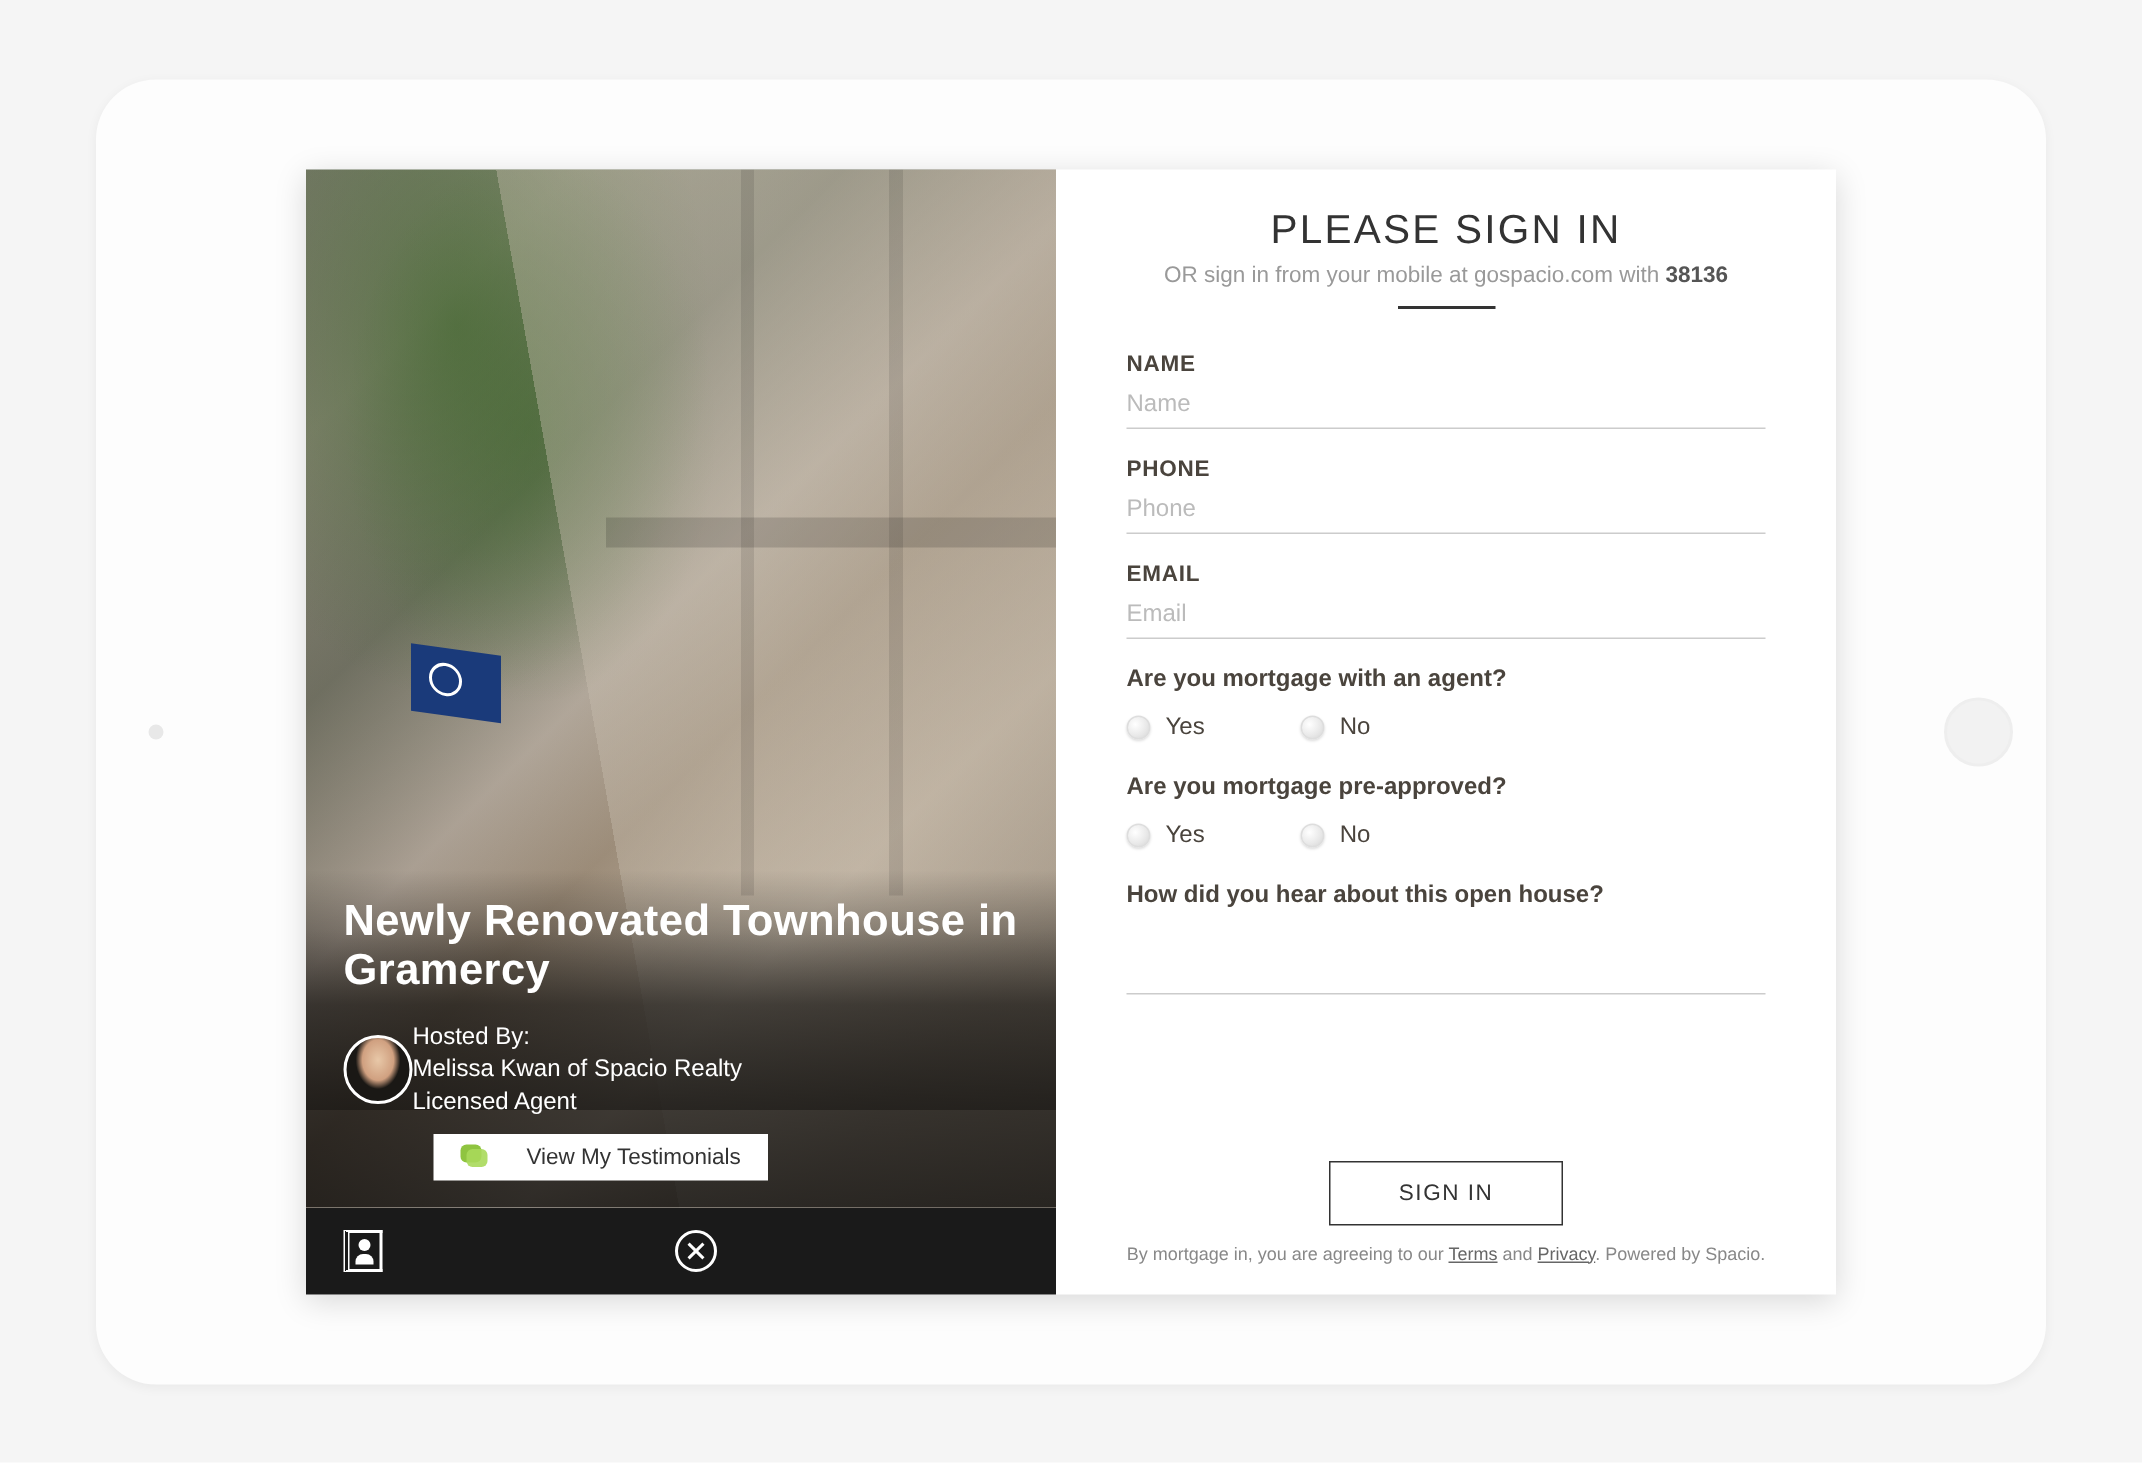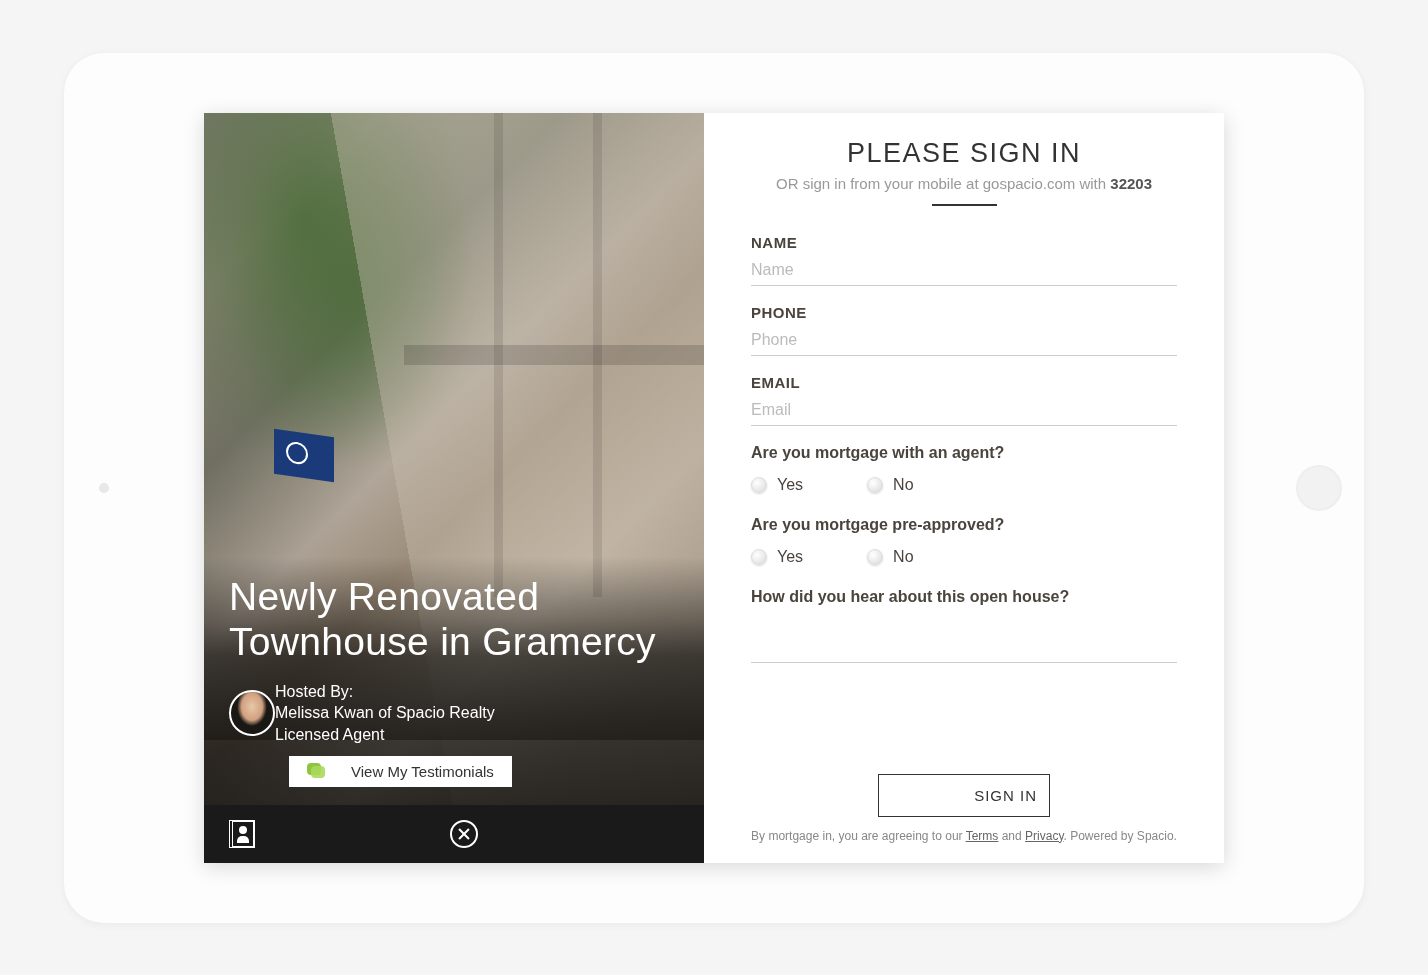--- a/index.html
+++ b/index.html
@@ -112,22 +112,22 @@
     .property-overlay {
       position: absolute;
       bottom: 0;
       left: 0;
       right: 0;
       padding: 18px 25px 18px 25px;
       background: linear-gradient(180deg, rgba(0,0,0,0) 0%, rgba(0,0,0,0.6) 40%, rgba(0,0,0,0.75) 100%);
     }
     .property-title {
       color: #fff;
-      font-size: 39px;
-      font-weight: 400;
+      font-size: 29px;
+      font-weight: 700;
       line-height: 1.15;
       margin-bottom: 16px;
       letter-spacing: 0.3px;
     }
     .host-row {
       display: flex;
       align-items: center;
     }
     .avatar {
       width: 46px;
@@ -327,31 +327,30 @@
       border-bottom: 1px solid #ccc;
       padding: 8px 0;
       font-size: 16px;
       margin-top: 8px;
       outline: none;
       font-family: inherit;
     }
     .spacer { flex: 1; }
     .signin-btn {
       display: block;
-      width: 172px;
+      width: 156px;
       margin: 0 auto 12px auto;
       padding: 12px;
       background: #fff;
       border: 1px solid #333;
       font-size: 15px;
       letter-spacing: 1px;
       color: #333;
       cursor: pointer;
       font-weight: 400;
-      text-align: right;
     }
     .terms-text {
       text-align: center;
       font-size: 12px;
       color: #888;
     }
     .terms-text a {
       color: #666;
       text-decoration: underline;
     }
@@ -394,21 +393,21 @@
       </div>
       <div class="bottom-bar">
         <div class="contacts-icon"></div>
         <div class="close-icon"></div>
       </div>
     </div>
 
     <div class="right-panel">
       <div class="signin-title">PLEASE SIGN IN</div>
       <div class="signin-sub">
-        <span>OR sign in from your mobile at gospacio.com with </span><span class="code">32203</span>
+        <span>OR sign in from your mobile at gospacio.com with </span><span class="code">38136</span>
       </div>
       <div class="divider"></div>
 
       <div class="form-group">
         <label class="form-label">NAME</label>
         <input class="form-input" type="text" placeholder="Name" style="">
       </div>
       <div class="form-group">
         <label class="form-label">PHONE</label>
         <input class="form-input" type="tel" placeholder="Phone" style="">

